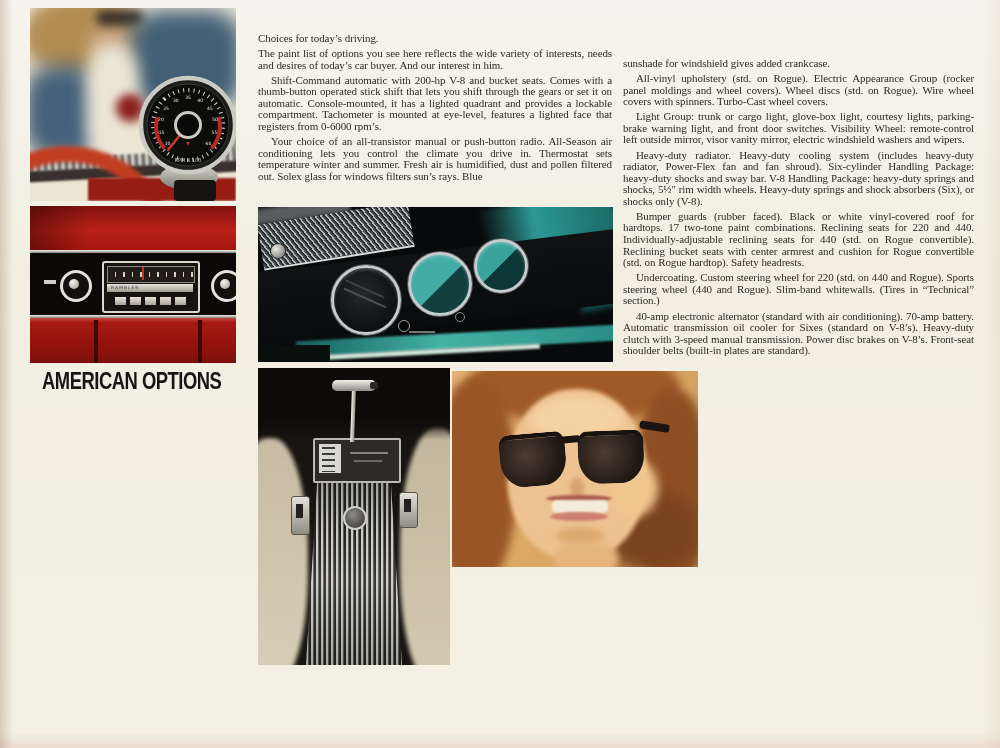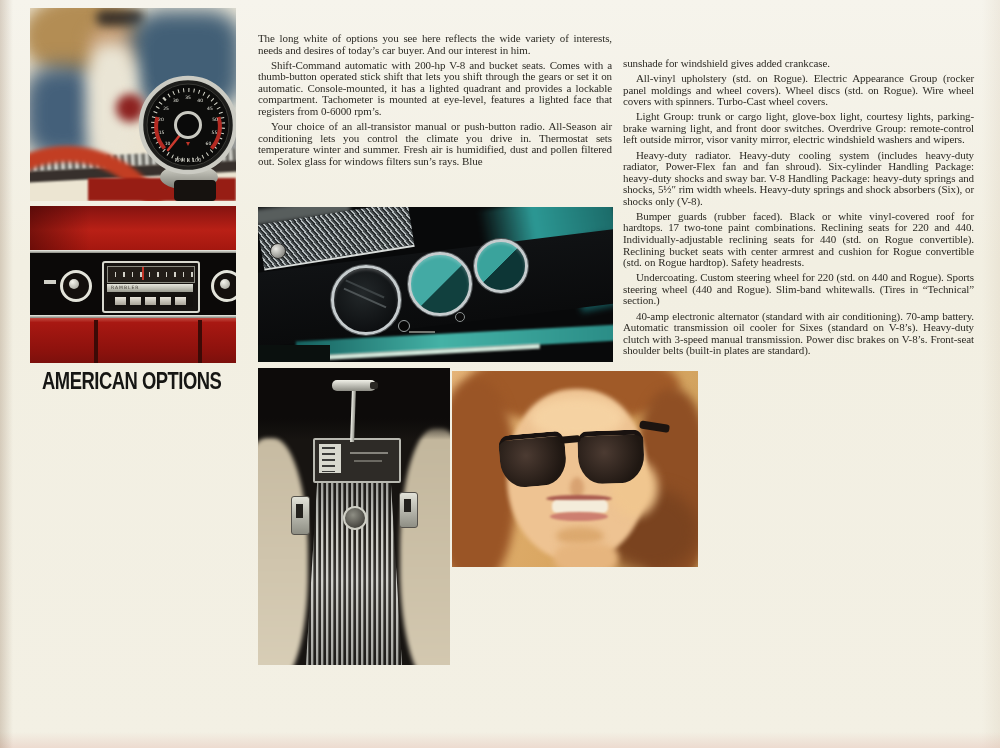--- a/index.html
+++ b/index.html
@@ -242,23 +242,24 @@
     </div>
     <div class="abs p2-chrome-b"></div>
     <div class="abs p2-redbot"></div>
     <div class="abs p2-seam p2-seam1"></div>
     <div class="abs p2-seam p2-seam2"></div>
   </div>
 
   <h1 class="section-heading">AMERICAN OPTIONS</h1>
 
   <div class="col col-mid">
+    <p class="col-title">Choices for today’s driving.</p>
     <div>
 
-    <p>The long white of options you see here reflects the wide variety of interests, needs and desires of today’s car buyer. And our interest in him.</p>
+    <p>The paint list of options you see here reflects the wide variety of interests, needs and desires of today’s car buyer. And our interest in him.</p>
         <p class="indent">Shift-Command automatic with 200-hp V-8 and bucket seats. Comes with a thumb-button operated stick shift that lets you shift through the gears or set it on automatic. Console-mounted, it has a lighted quadrant and provides a lockable compartment. Tachometer is mounted at eye-level, features a lighted face that registers from 0-6000 rpm’s.</p>
         <p class="indent">Your choice of an all-transistor manual or push-button radio. All-Season air conditioning lets you control the climate you drive in. Thermostat sets temperature winter and summer. Fresh air is humidified, dust and pollen filtered out. Solex glass for windows filters sun’s rays. Blue</p>
       </div>
   </div>
 
   <div class="photo p3">
     <div class="abs p3-winlight blur2"></div>
     <div class="abs p3-grille"></div>
     <div class="abs p3-gknob"></div>
     <div class="abs p3-tealtr blur2"></div>
@@ -320,21 +321,21 @@
     <div class="abs p5-chin blur3"></div>
     <div class="abs p5-neck blur3"></div>
   </div>
 
   <div class="col col-right">
     <div class="wrap-spacer"></div>
     <div>
 
     <p>sunshade for windshield gives added crankcase.</p>
         <p class="indent">All-vinyl upholstery (std. on Rogue). Electric Appearance Group (rocker panel moldings and wheel covers). Wheel discs (std. on Rogue). Wire wheel covers with spinners. Turbo-Cast wheel covers.</p>
-        <p class="indent">Light Group: trunk or cargo light, glove-box light, courtesy lights, parking-brake warning light, and front door switches. Overdrive Group: remote-control left outside mirror, visor vanity mirror, electric windshield washers and wipers.</p>
+        <p class="indent">Light Group: trunk or cargo light, glove-box light, courtesy lights, parking-brake warning light, and front door switches. Visibility Wheel: remote-control left outside mirror, visor vanity mirror, electric windshield washers and wipers.</p>
         <p class="indent">Heavy-duty radiator. Heavy-duty cooling system (includes heavy-duty radiator, Power-Flex fan and fan shroud). Six-cylinder Handling Package: heavy-duty shocks and sway bar. V-8 Handling Package: heavy-duty springs and shocks, 5½″ rim width wheels. Heavy-duty springs and shock absorbers (Six), or shocks only (V-8).</p>
         <p class="indent">Bumper guards (rubber faced). Black or white vinyl-covered roof for hardtops. 17 two-tone paint combinations. Reclining seats for 220 and 440. Individually-adjustable reclining seats for 440 (std. on Rogue convertible). Reclining bucket seats with center armrest and cushion for Rogue convertible (std. on Rogue hardtop). Safety headrests.</p>
         <p class="indent">Undercoating. Custom steering wheel for 220 (std. on 440 and Rogue). Sports steering wheel (440 and Rogue). Slim-band whitewalls. (Tires in “Technical” section.)</p>
         <p class="indent">40-amp electronic alternator (standard with air conditioning). 70-amp battery. Automatic transmission oil cooler for Sixes (standard on V-8’s). Heavy-duty clutch with 3-speed manual transmission. Power disc brakes on V-8’s. Front-seat shoulder belts (built-in plates are standard).</p>
       </div>
   </div>
 
 </div>
 
 </body></html>

